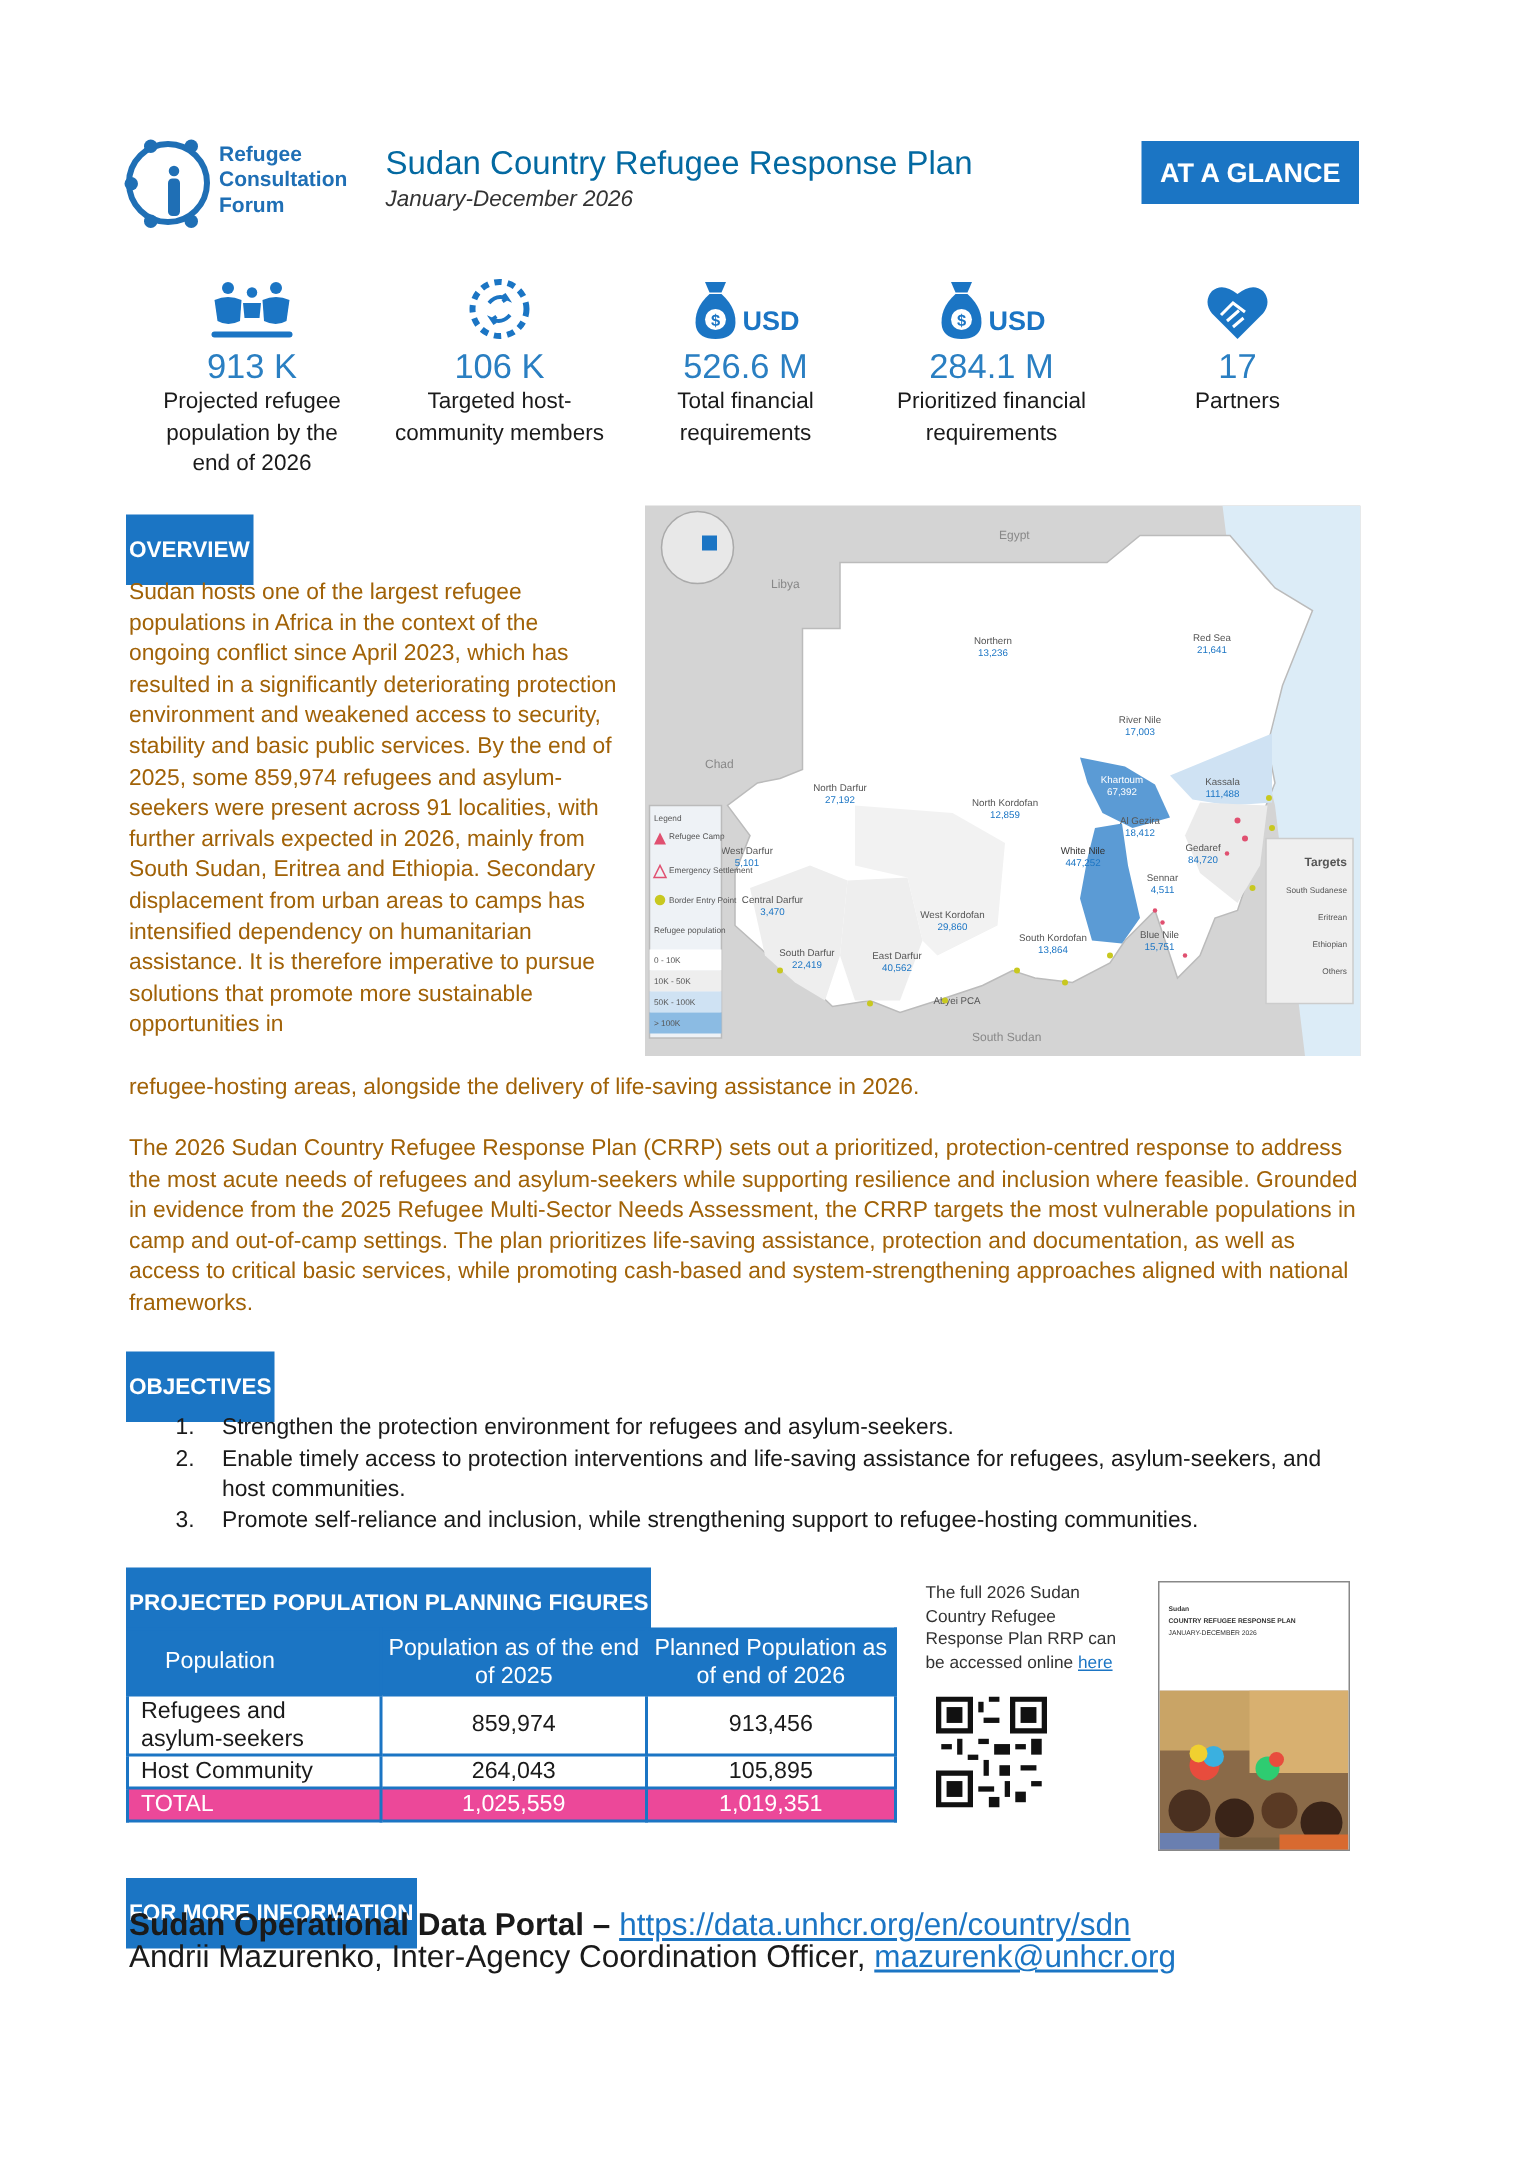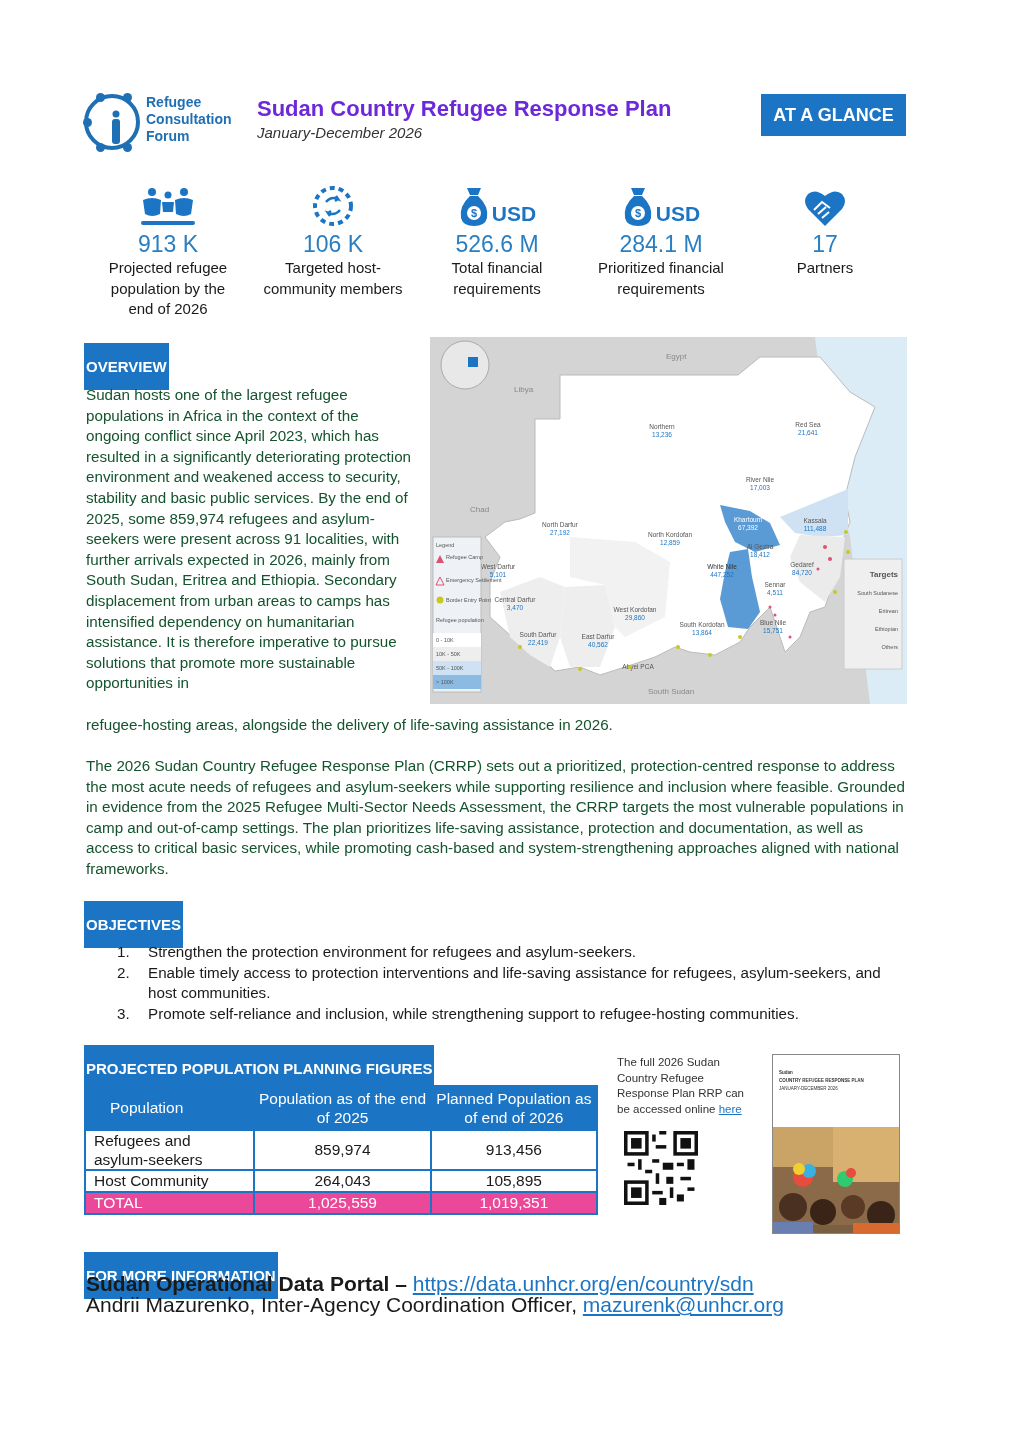--- a/index.html
+++ b/index.html
@@ -5,34 +5,34 @@
   html, body { margin: 0; padding: 0; background: #fff; }
   body { width: 1024px; height: 1449px; position: relative; font-family: "Liberation Sans", sans-serif; color: #1a1a1a; overflow: hidden; }
   .abs { position: absolute; }
 
   
   .logo { left: 84px; top: 92px; width: 160px; height: 64px; }
   .logo-ring { position: absolute; left: 0; top: 2px; width: 56px; height: 56px; border: 4px solid #1f6fb5; border-radius: 50%; box-sizing: border-box; }
   .logo-ring .dot { position: absolute; width: 9px; height: 9px; background: #1f6fb5; border-radius: 50%; }
   .logo-person { position: absolute; left: 22px; top: 12px; width: 12px; height: 34px; }
   .logo-text { position: absolute; left: 62px; top: 2px; font-size: 14px; line-height: 17px; color: #1f6fb5; font-weight: bold; }
-  .title { left: 257px; top: 96px; font-size: 22px; font-weight: bold; color: #6d28d9; }
+  .title { left: 257px; top: 96px; font-size: 22px; font-weight: normal; color: #0369a1; }
   .subtitle { left: 257px; top: 124px; font-size: 15px; font-style: italic; color: #333; }
   .glance { left: 761px; top: 94px; width: 145px; height: 42px; background: #1b75c4; color: #fff; font-size: 18px; font-weight: bold; display: flex; align-items: center; justify-content: center; }
 
   
   .kpi { top: 182px; width: 170px; text-align: center; }
   .kpi .icon-row { height: 46px; display: flex; align-items: flex-end; justify-content: center; gap: 2px; }
-  .kpi .usd { font-size: 21px; font-weight: bold; color: #1b75c4; line-height: 24px; margin-bottom: 2px; }
+  .kpi .usd { font-size: 18px; font-weight: bold; color: #1b75c4; line-height: 24px; margin-bottom: 2px; }
   .kpi .val { font-size: 23px; color: #2a7fc2; margin-top: 2px; line-height: 28px; }
   .kpi .lbl { font-size: 15px; line-height: 20.5px; color: #1a1a1a; }
 
   .sec-head { background: #1b75c4; color: #fff; font-size: 15px; font-weight: bold; padding: 14px 2px; display: inline-block; line-height: 19px; }
 
-  .para { font-size: 15.2px; line-height: 20.6px; color: #14532d; }
+  .para { font-size: 15.2px; line-height: 20.6px; color: #a16207; }
   .overview-text { left: 86px; top: 385px; width: 330px; }
   .overview-tail { left: 86px; top: 715px; width: 820px; }
   .crrp-text { left: 86px; top: 756px; width: 822px; }
 
   .map { left: 430px; top: 337px; width: 477px; height: 367px; background: #d9d9d9; overflow: hidden; }
   .obj-list { left: 110px; top: 942px; width: 800px; margin: 0; padding: 0; list-style: none; }
   .obj-list li { position: relative; padding-left: 38px; font-size: 15.2px; line-height: 20.6px; }
   .obj-list li .num { position: absolute; left: 7px; top: 0; }
 
   table.pop { border-collapse: collapse; font-size: 15.5px; }

